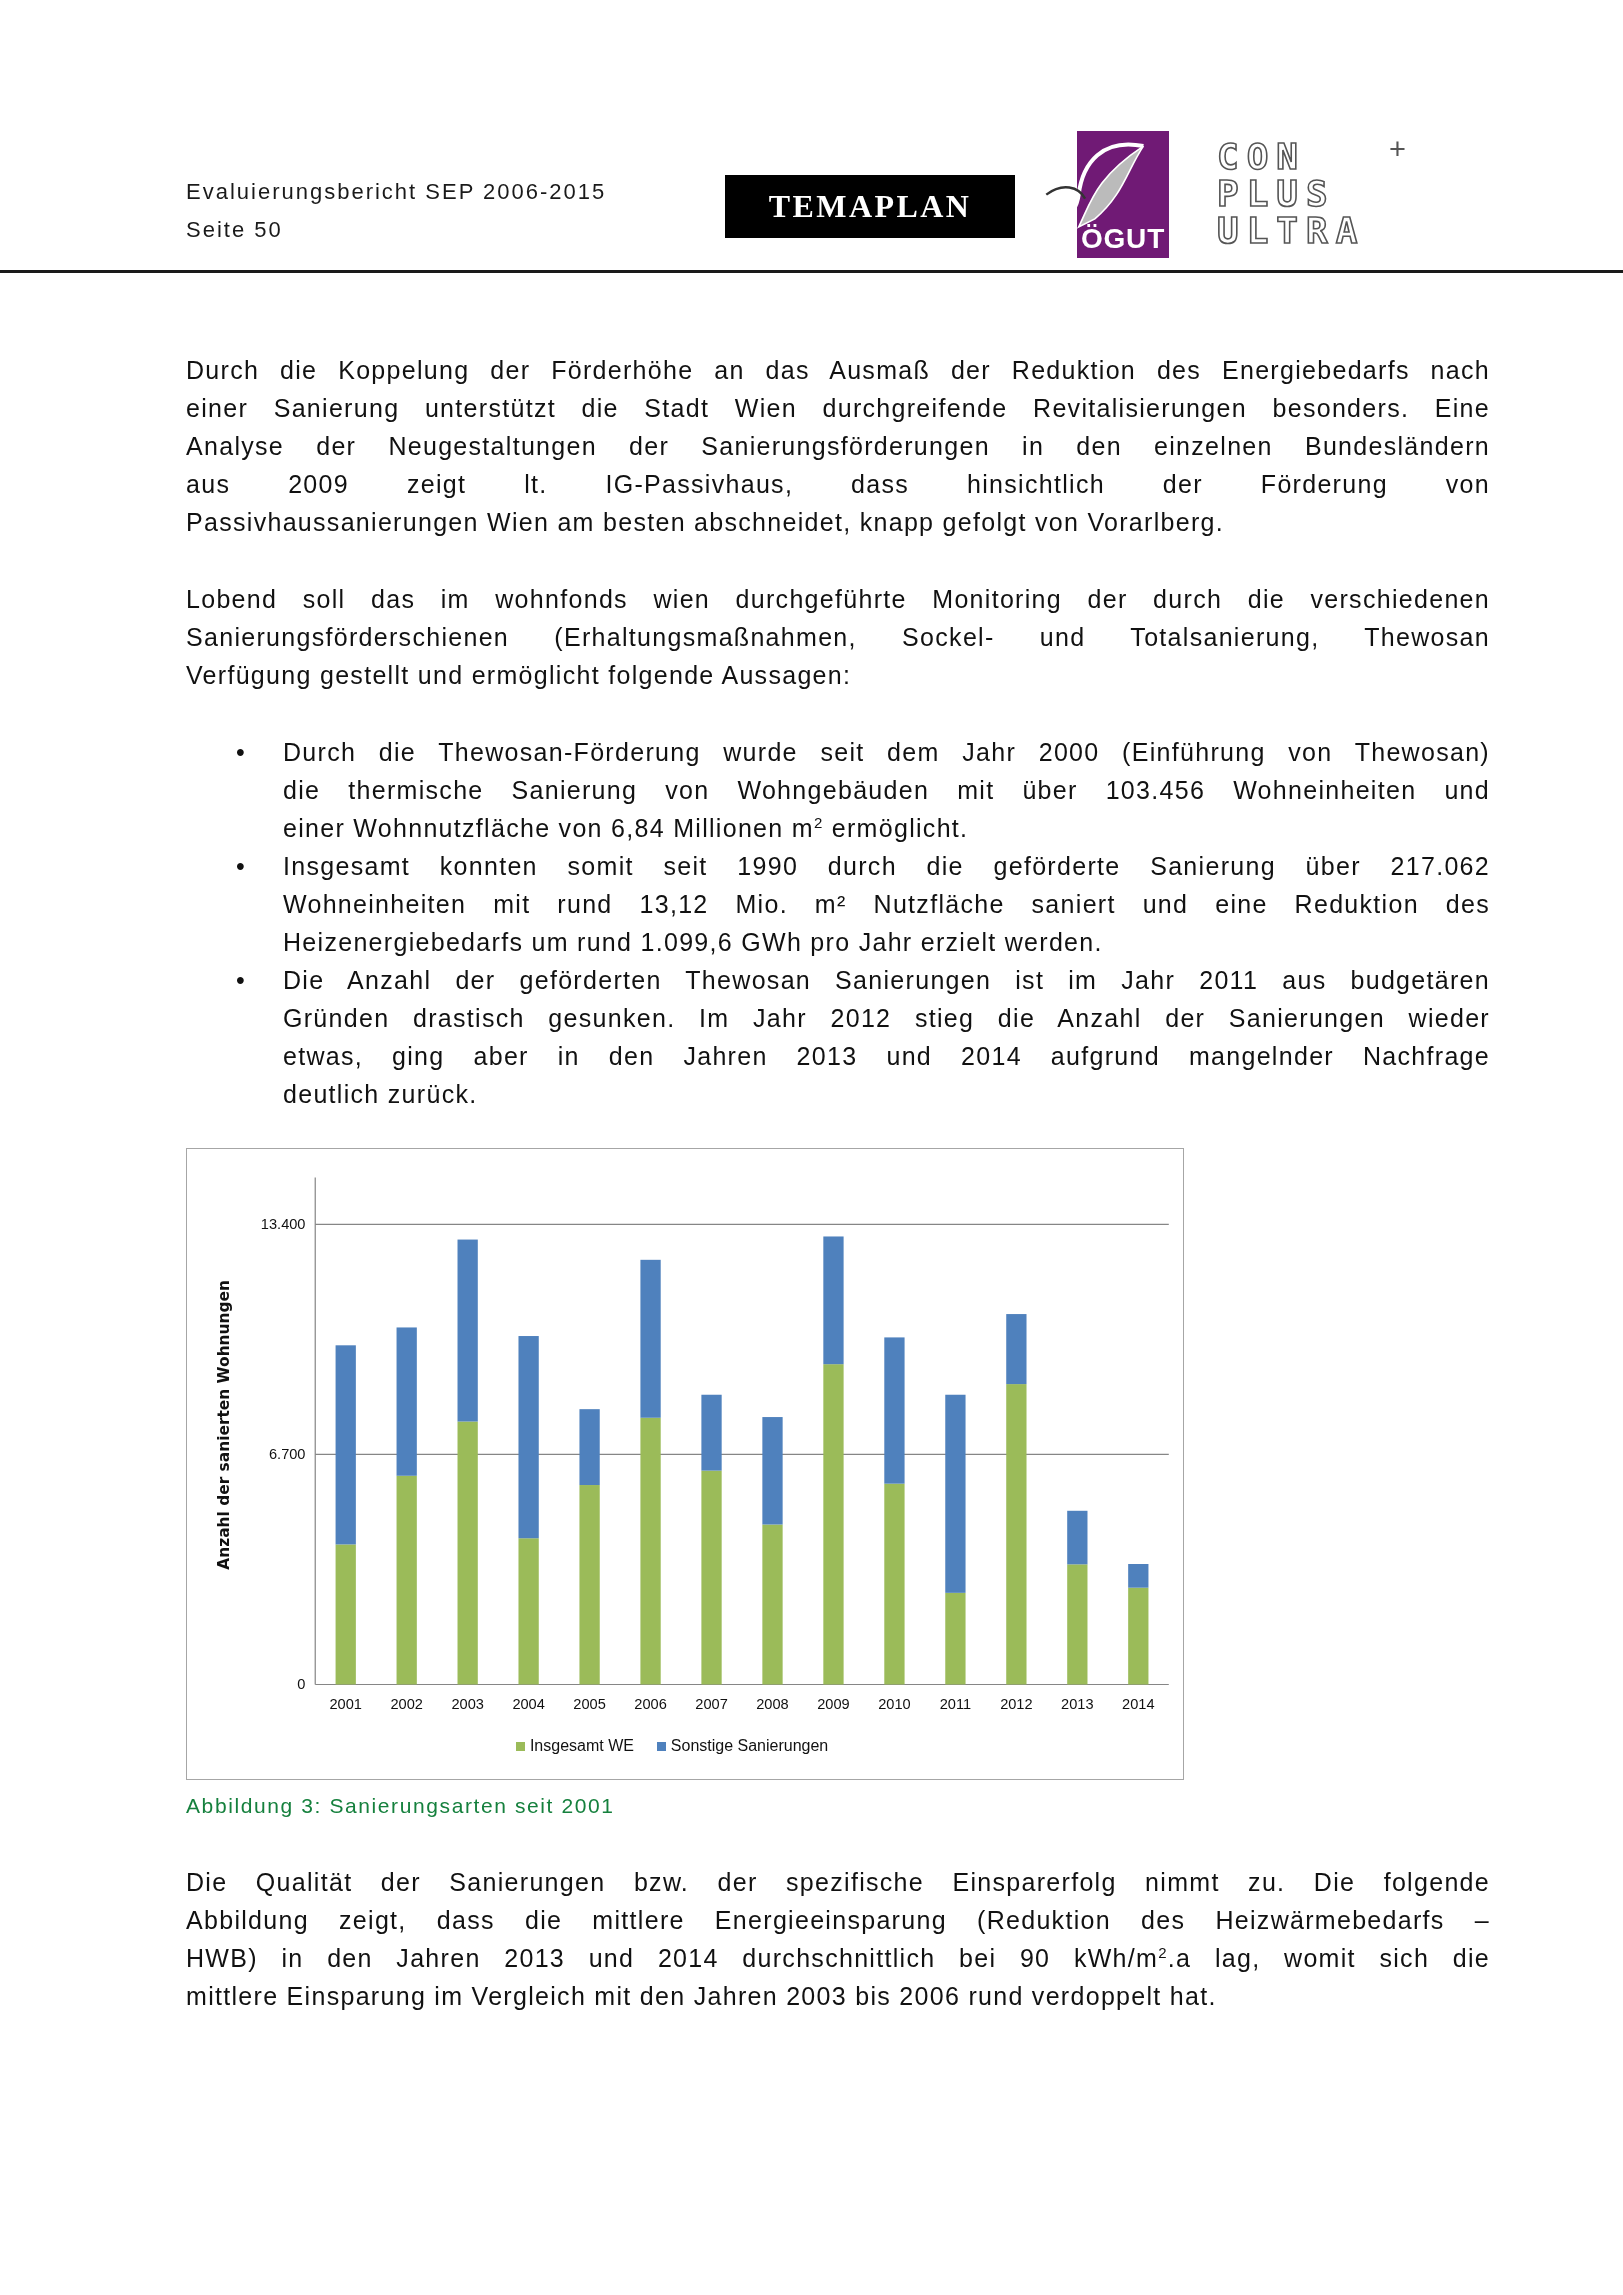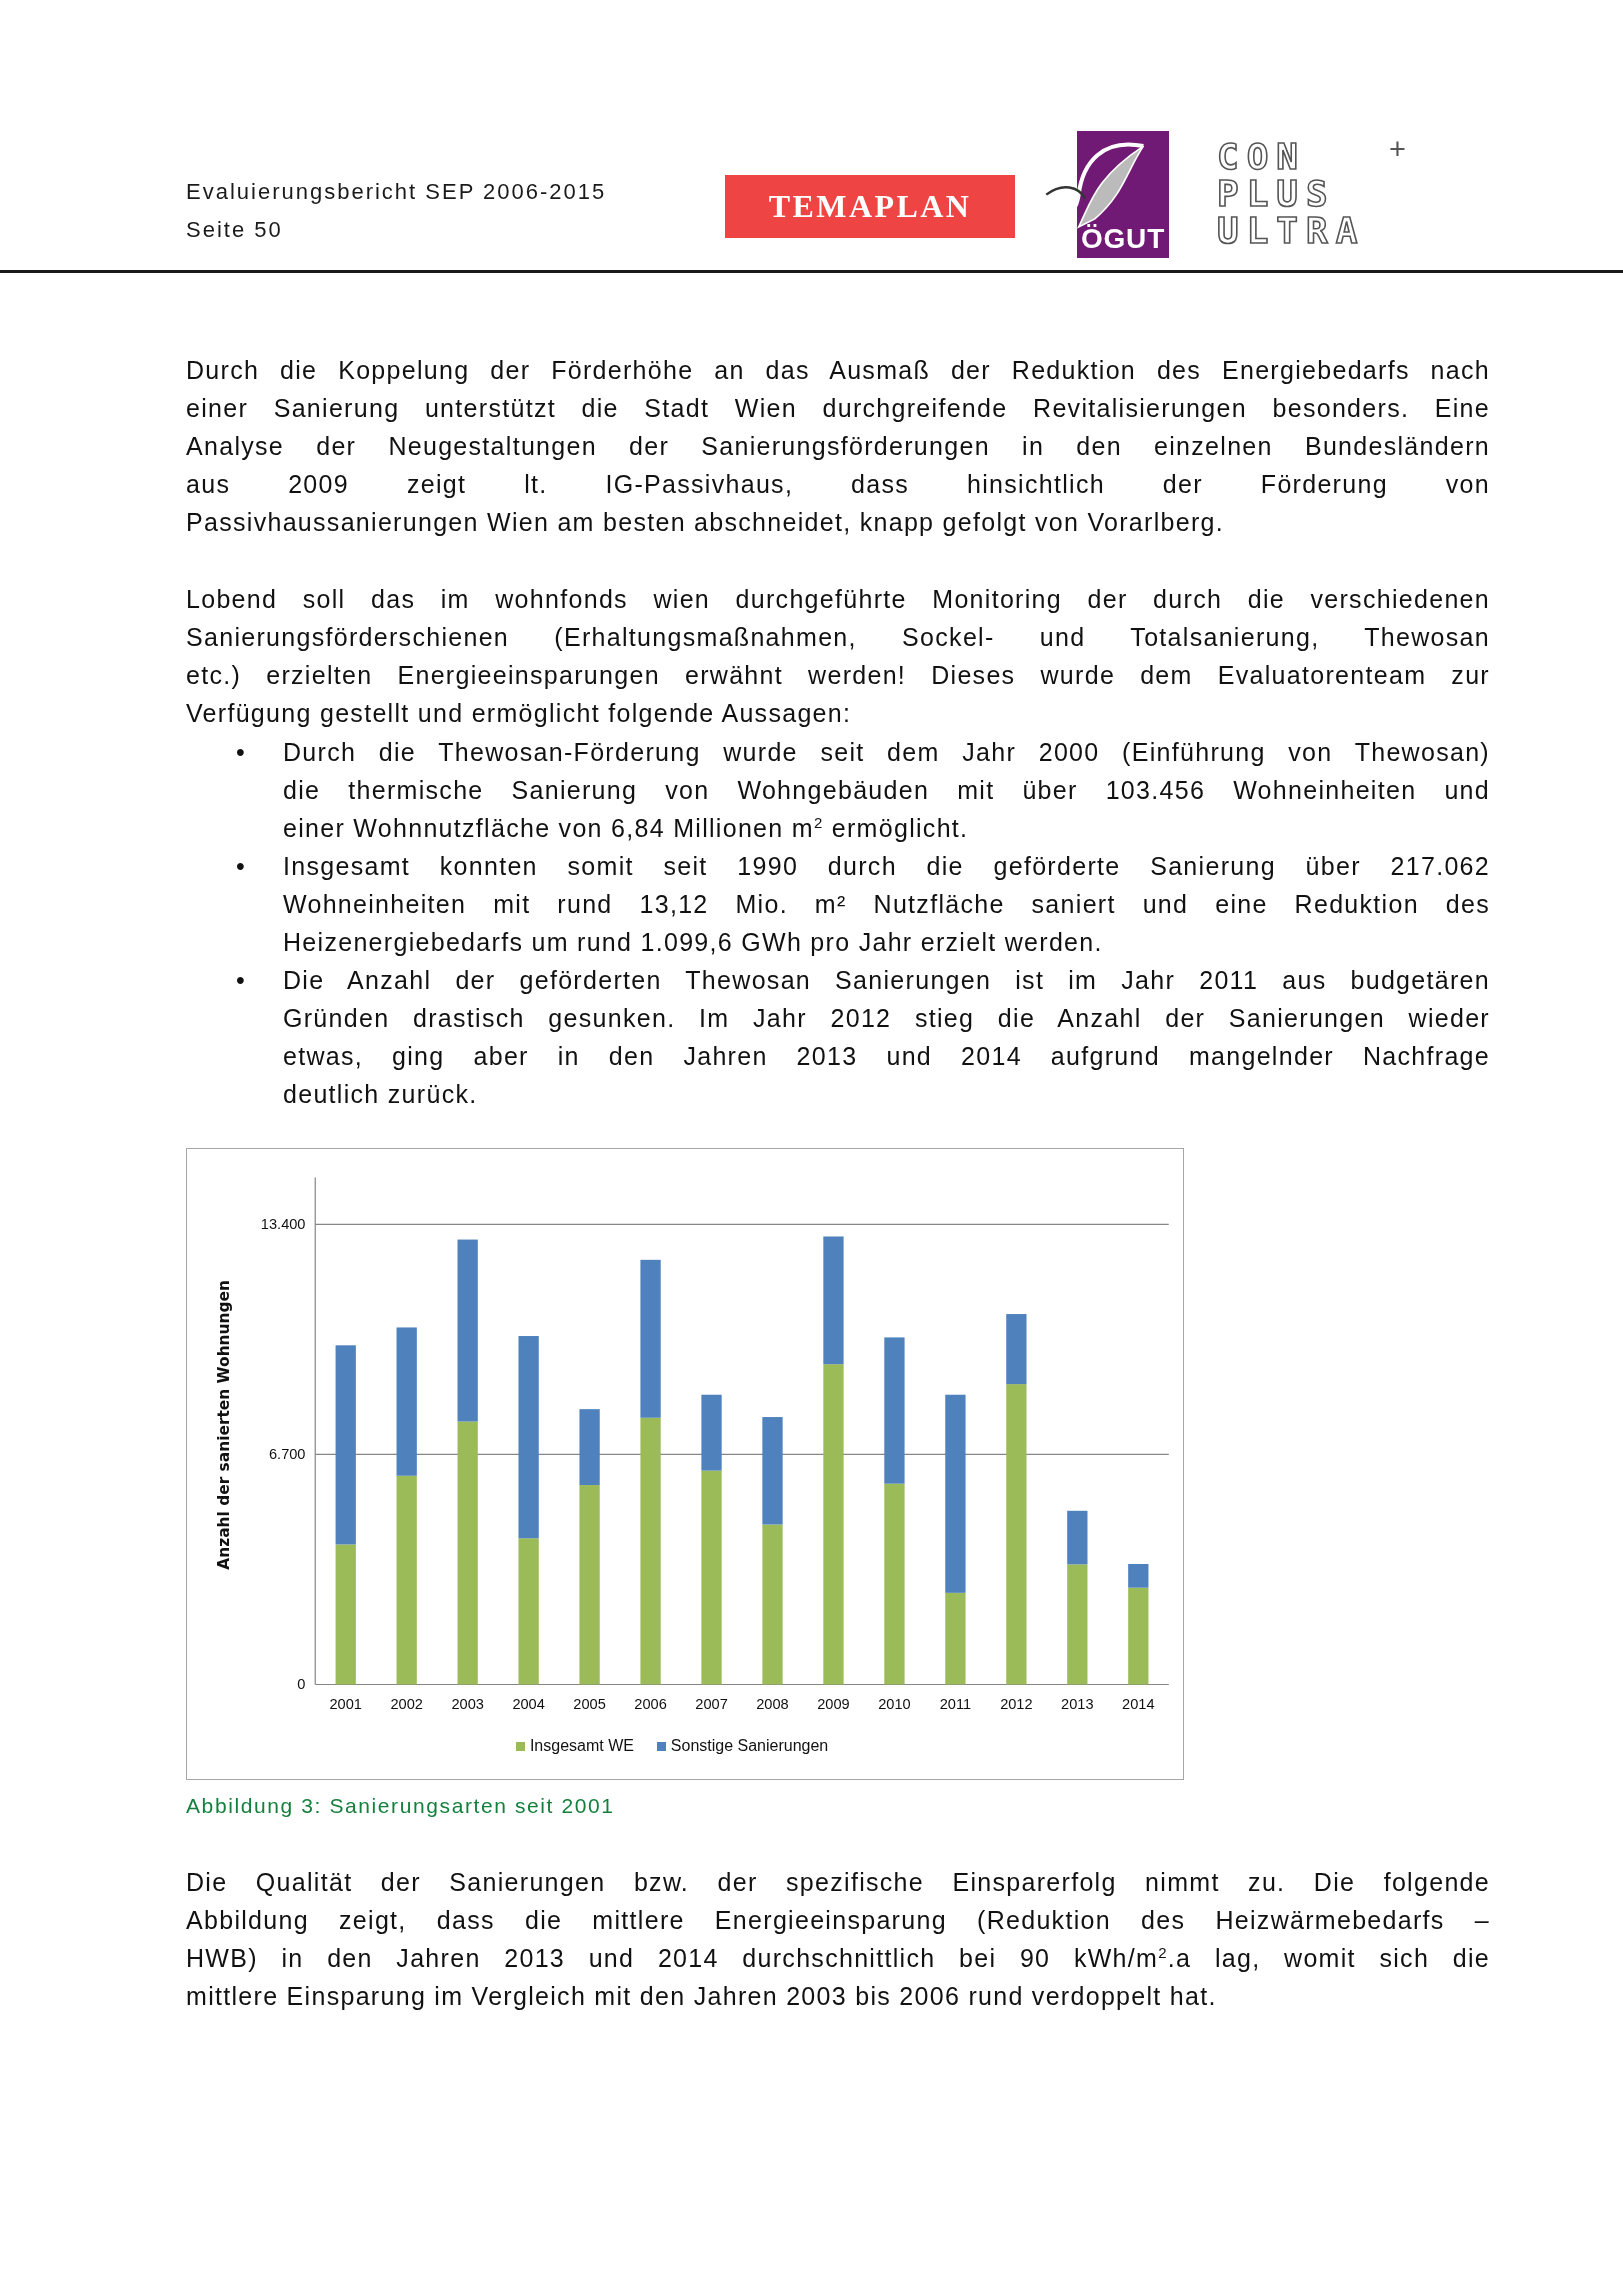--- a/index.html
+++ b/index.html
@@ -1,21 +1,21 @@
 <!DOCTYPE html>
 <html style="font-size:13px"><head>
 <meta charset="utf-8">
 <style>
   html, body { margin:0; padding:0; background:#ffffff; }
   body { width:1623px; height:2295px; position:relative; overflow:hidden;
          font-family:"Liberation Sans", sans-serif; color:#111; }
   .abs { position:absolute; }
   .hdr-text { font-size:22px; letter-spacing:2px; color:#1a1a1a; }
   .hdr-rule { left:0; top:270px; width:1623px; height:3.2px; background:#1a1a1a; }
-  .temaplan { left:725px; top:175px; width:290px; height:63px; background:#ef4444;
+  .temaplan { left:725px; top:175px; width:290px; height:63px; background:#000000;
               display:flex; align-items:center; justify-content:center;
               font-family:"Liberation Serif", serif; font-weight:bold; color:#fff;
               font-size:32px; letter-spacing:2.4px; }
   .ogut { left:1077px; top:131px; width:92px; height:127px; background:#701a75; }
   .ogut-label { position:absolute; bottom:3.2px; left:0; width:100%; text-align:center;
                 color:#fff; font-weight:bold; font-size:28px; letter-spacing:0.8px; }
   .cpu { left:1217px; top:138px; width:211px; height:122px; }
   .cpu-line { font-family:"DejaVu Sans Mono", monospace; font-size:36px; line-height:37px;
               color:#fff; -webkit-text-stroke:1.6px #555; letter-spacing:8px; font-weight:bold; }
   .cpu-plus { position:absolute; left:172px; top:-4.9px; font-size:29px; color:#555; }
@@ -67,21 +67,20 @@
   <span class="line">Durch die Koppelung der Förderhöhe an das Ausmaß der Reduktion des Energiebedarfs nach</span>
   <span class="line">einer Sanierung unterstützt die Stadt Wien durchgreifende Revitalisierungen besonders. Eine</span>
   <span class="line">Analyse der Neugestaltungen der Sanierungsförderungen in den einzelnen Bundesländern</span>
   <span class="line">aus 2009 zeigt lt. IG-Passivhaus, dass hinsichtlich der Förderung von</span>
   <span class="line last">Passivhaussanierungen Wien am besten abschneidet, knapp gefolgt von Vorarlberg.</span>
 </div>
 
 <div class="abs p" style="top:580px;">
   <span class="line">Lobend soll das im wohnfonds wien durchgeführte Monitoring der durch die verschiedenen</span>
   <span class="line">Sanierungsförderschienen (Erhaltungsmaßnahmen, Sockel- und Totalsanierung, Thewosan</span>
-  <span class="line">etc.) erzielten Energieeinsparungen erwähnt werden! Dieses wurde dem Evaluatorenteam zur</span>
   <span class="line last">Verfügung gestellt und ermöglicht folgende Aussagen:</span>
 </div>
 
 <ul class="bullets">
   <li>
     <span class="dot">•</span>
     <span class="line">Durch die Thewosan-Förderung wurde seit dem Jahr 2000 (Einführung von Thewosan)</span>
     <span class="line">die thermische Sanierung von Wohngebäuden mit über 103.456 Wohneinheiten und</span>
     <span class="line last"><span>einer Wohnnutzfläche von 6,84 Millionen m</span><sup>2</sup><span> ermöglicht.</span></span>
   </li>

